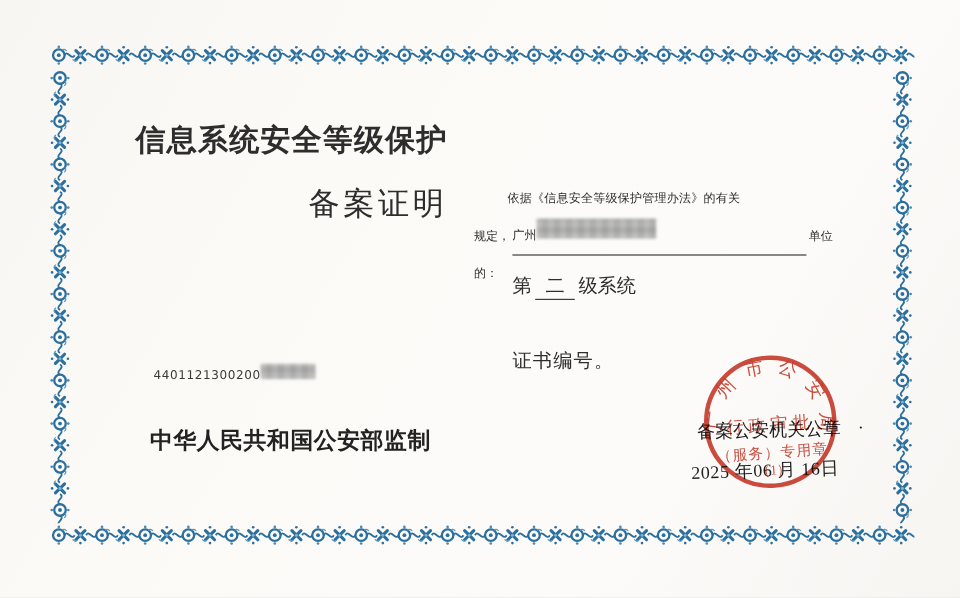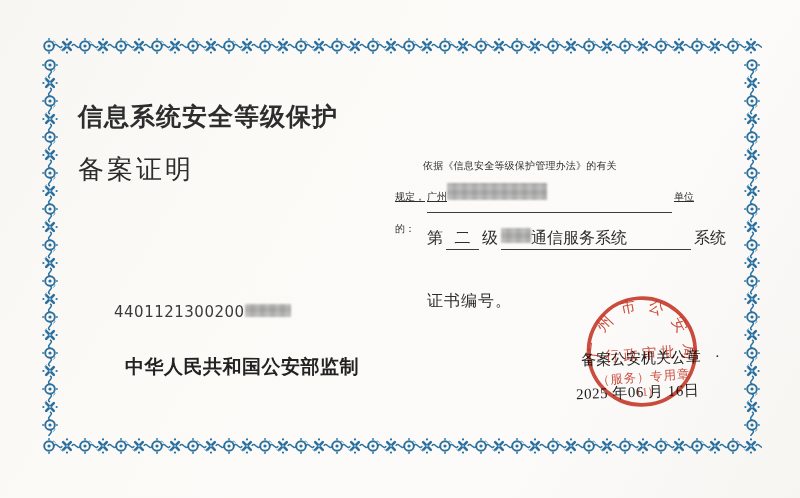--- a/index.html
+++ b/index.html
@@ -9,38 +9,38 @@
     font-family:"Liberation Serif","DejaVu Serif",serif;color:#2d2d2d;
   }
   
   .frame{position:absolute;left:40px;top:36px;width:722px;height:420px;}
   .strip{position:absolute;display:block;}
   .strip.top{left:0;top:0;width:722px;height:20px;}
   .strip.bottom{left:0;bottom:0;width:722px;height:20px;}
   .strip.left{left:0;top:20px;width:20px;height:380px;}
   .strip.right{right:0;top:20px;width:20px;height:380px;}
   
-  .title-block{position:absolute;left:78px;top:100px;width:295px;text-align:left;}
+  .title-block{position:absolute;left:78px;top:100px;width:295px;text-align:right;}
   .title-line1{font-size:25px;font-weight:700;letter-spacing:1px;white-space:nowrap;}
   .title-line2{font-size:26px;font-weight:400;letter-spacing:3px;margin-top:19px;}
   
   .clause{position:absolute;left:395px;top:106px;width:335px;font-size:10px;line-height:31px;margin-top:44px;}
   .clause .l1{padding-left:28px;white-space:nowrap;letter-spacing:0.2px;}
-  .clause .l2{display:flex;align-items:flex-start;white-space:nowrap;text-decoration:underline;}
+  .clause .l2{display:flex;align-items:flex-end;white-space:nowrap;}
   .ul{display:inline-flex;align-items:baseline;border-bottom:1.2px solid #3c3c3c;}
   .ul .fill{flex:1;}
   .company-ul{width:245px;margin:0 2px;}
   .grade-line{position:absolute;left:395px;top:228px;width:335px;font-size:16px;display:flex;align-items:baseline;white-space:nowrap;}
   .grade-line .pre{padding-left:32px;}
   .grade-ul{width:33px;justify-content:center;margin:0 3px;}
   .system-ul{width:190px;margin:0 3px;}
   .approval{position:absolute;left:427px;top:291px;font-size:16px;letter-spacing:1px;}
   
   .certno{position:absolute;left:110px;top:303px;font-size:17px;display:flex;align-items:baseline;}
-  .certno .num{font-family:"DejaVu Sans","Liberation Sans",sans-serif;font-size:15px;letter-spacing:0.5px;color:#3a3a3a;margin-left:4px;text-align:center;}
+  .certno .num{font-family:"DejaVu Sans","Liberation Sans",sans-serif;font-size:10px;letter-spacing:0.5px;color:#3a3a3a;margin-left:18px;text-align:center;}
   .issuer{position:absolute;left:125px;top:354px;font-size:19px;font-weight:600;letter-spacing:0.5px;color:#222;}
   
   .seal-caption{position:absolute;left:581px;top:349px;font-size:15px;white-space:nowrap;transform:rotate(-1.5deg);color:#1e1e1e;}
   .seal-caption .dot{margin-left:14px;}
   .date-line{position:absolute;left:576px;top:383px;font-size:15px;white-space:nowrap;transform:rotate(-2deg);letter-spacing:0.5px;color:#1e1e1e;}
   .seal-svg{position:absolute;left:583px;top:294px;width:118px;height:118px;mix-blend-mode:multiply;transform:rotate(-4deg);}
   
   .blur{display:inline-block;vertical-align:-3px;height:17px;border-radius:1px;opacity:.85;
     background:
       repeating-linear-gradient(90deg,#cfcfcf 0 5px,#bdbdbd 5px 10px),
@@ -178,25 +178,20 @@
     </div>
     <div class="l3">的：</div>
   </div>
 
   <div class="grade-line">
     <span class="pre">第</span>
       <span class="ul grade-ul">
         <span>二</span>
       </span>
       <span>级</span>
-      <span class="ul system-ul">
-        <span class="blur w30"></span>
-        <span>通信服务系统</span>
-        <span class="fill"></span>
-      </span>
       <span>系统</span>
   </div>
 
   <div class="approval">证书编号。</div>
 
   <div class="certno">
       <span class="num">4401121300200</span>
       <span class="blur w46"></span>
   </div>
 

